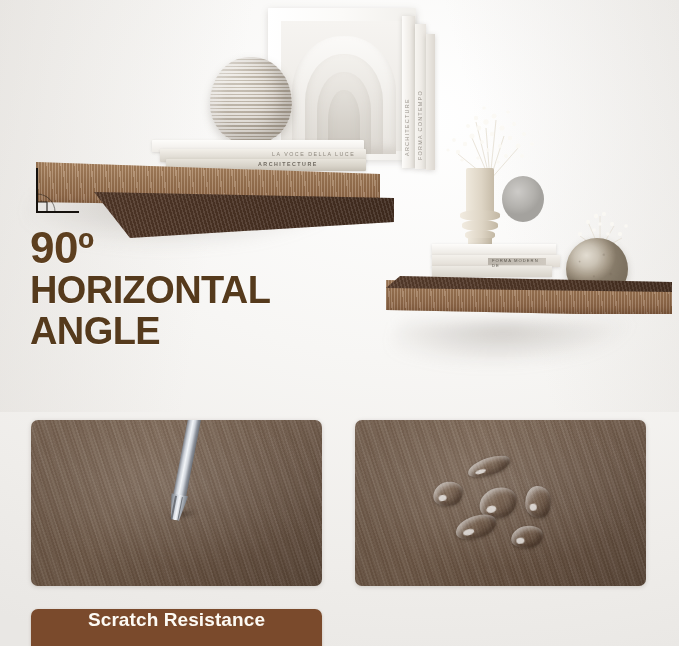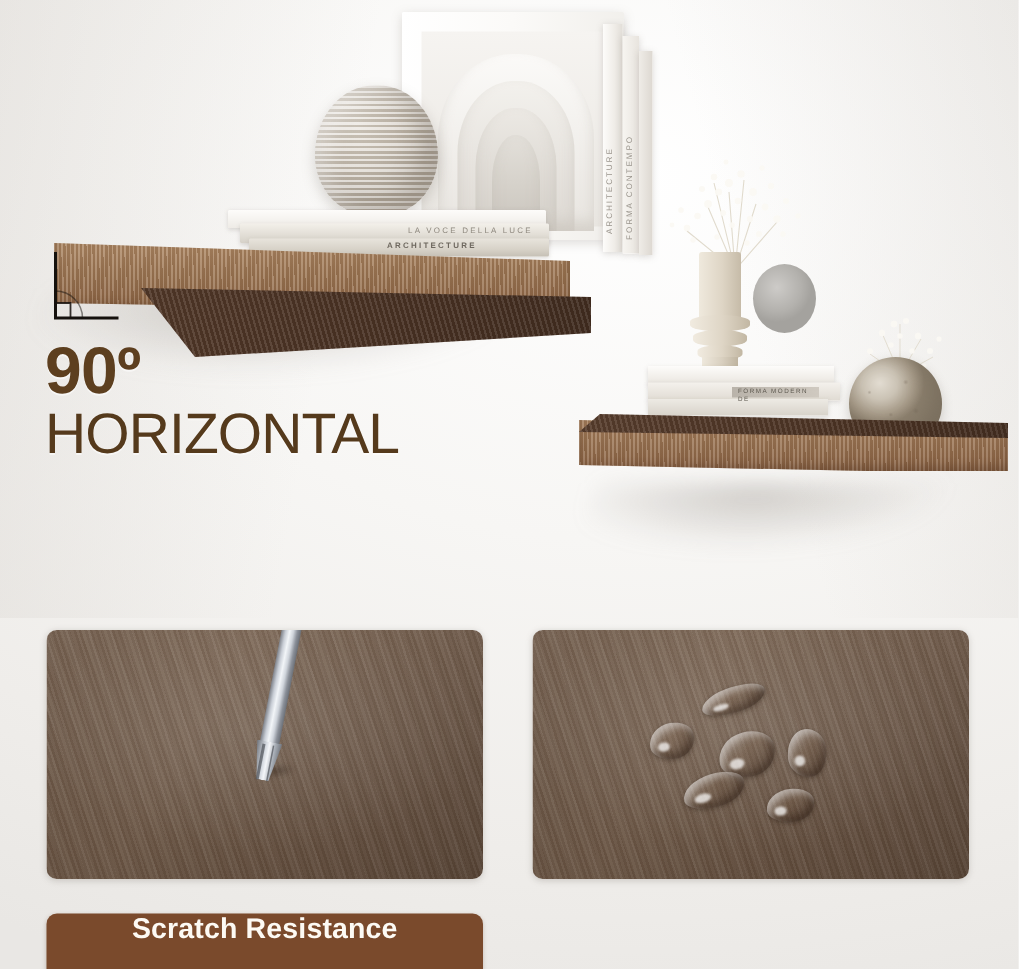--- a/index.html
+++ b/index.html
@@ -147,21 +147,21 @@
                radial-gradient(1.8px 1.8px at 61% 27%,#6d6052,transparent),
                radial-gradient(1.5px 1.5px at 45% 62%,#6d6052,transparent),
                radial-gradient(2px 2px at 72% 58%,#6d6052,transparent),
                radial-gradient(1.3px 1.3px at 34% 76%,#6d6052,transparent);}
   .sflowers{position:absolute;left:566px;top:206px;width:68px;height:44px;}
 
   
   #textblock{position:absolute;left:30px;top:226px;width:340px;}
   .h-90{font-size:44px;font-weight:800;color:#5d3f1f;line-height:1.0;letter-spacing:-0.5px;
         text-shadow:0 1px 0 rgba(255,255,255,.55);}
-  .h-line{font-size:38px;font-weight:400;color:#553a1c;line-height:1.08;letter-spacing:-0.6px;
+  .h-line{font-size:38px;font-weight:700;color:#553a1c;line-height:1.08;letter-spacing:-0.6px;
         text-shadow:0 1px 0 rgba(255,255,255,.5);}
   .sub{margin-top:9px;font-size:18.5px;color:#3e4145;line-height:1.32;font-weight:400;letter-spacing:-0.1px;}
 
   
   #cards{position:absolute;left:0;top:412px;width:679px;height:234px;}
   .card{position:absolute;top:8px;width:291px;}
   .card.left{left:31px;}
   .card.right{left:355px;}
   .photo{position:relative;width:291px;height:166px;overflow:hidden;
     border-radius:7px;box-shadow:0 1px 4px rgba(120,112,104,.28);
@@ -334,20 +334,21 @@
 
     <div class="shelf-bot">
       <div class="sb-face"></div>
       <div class="sb-topface"></div>
     </div>
   </div>
 
   <div id="textblock">
     <div class="h-90">90º</div>
     <div class="h-line">HORIZONTAL</div>
+    <div class="h-line">ANGLE</div>
   </div>
 
   <div id="cards">
 
     <div class="card left">
       <div class="photo">
         <div class="photo-veil"></div>
         <div class="sd-shadow"></div>
         <div class="sd">
           <div class="sd-shaft"></div>

